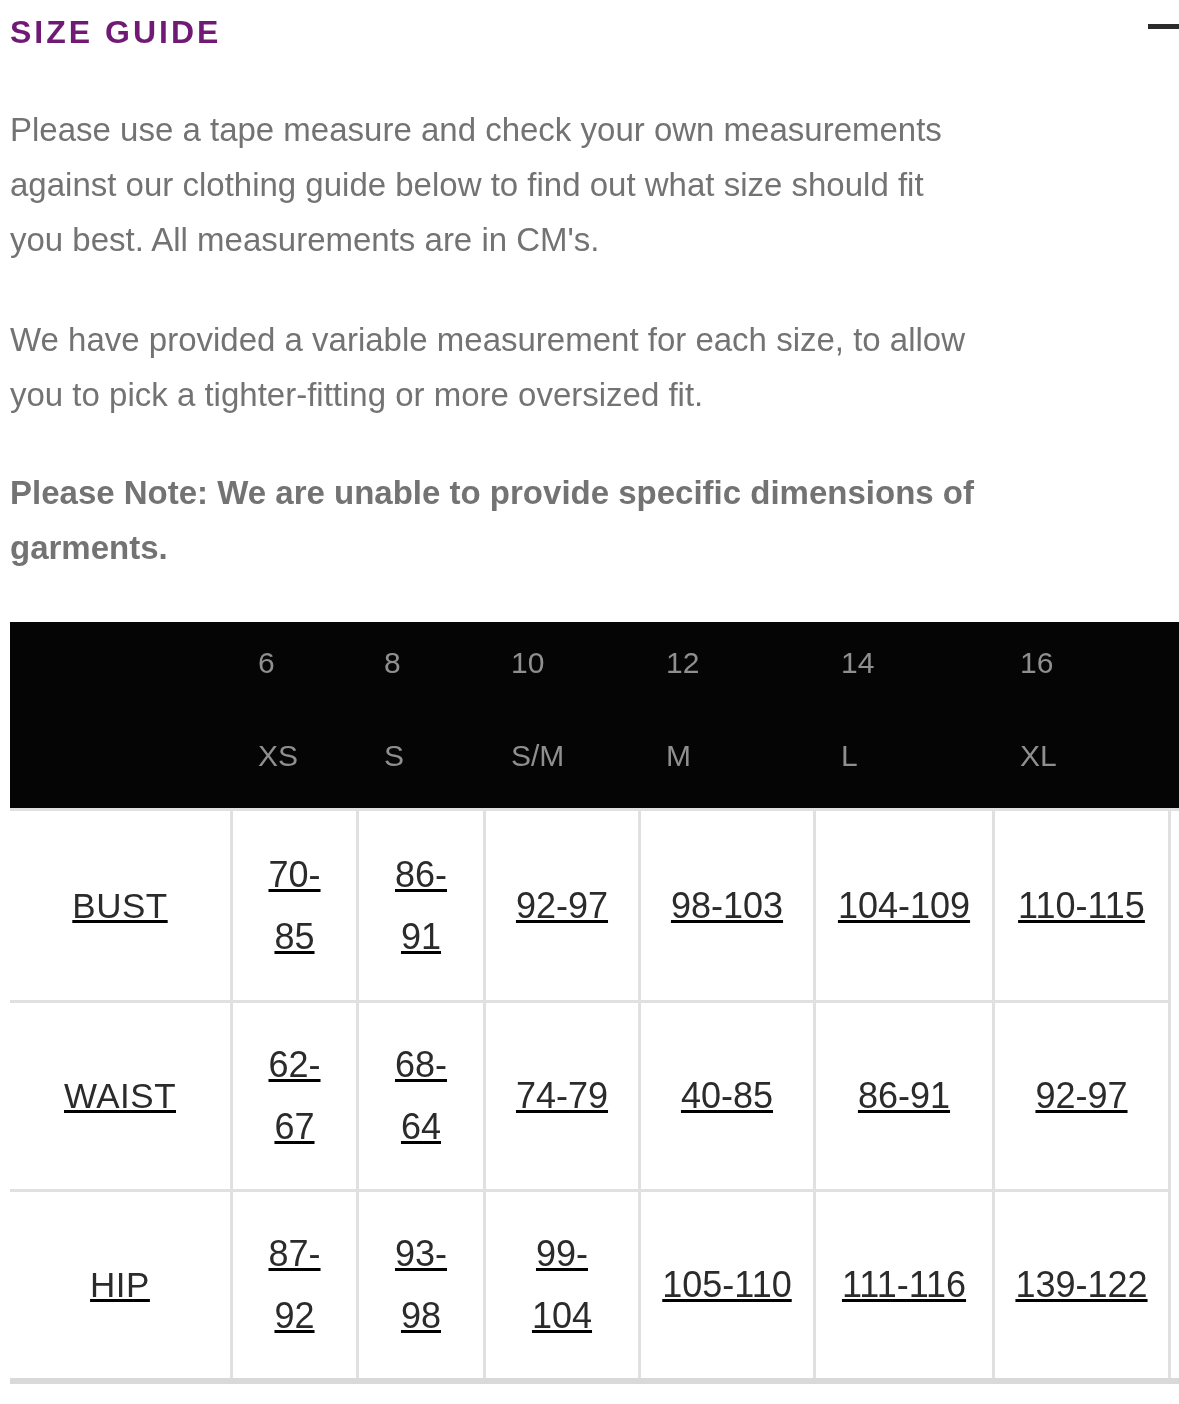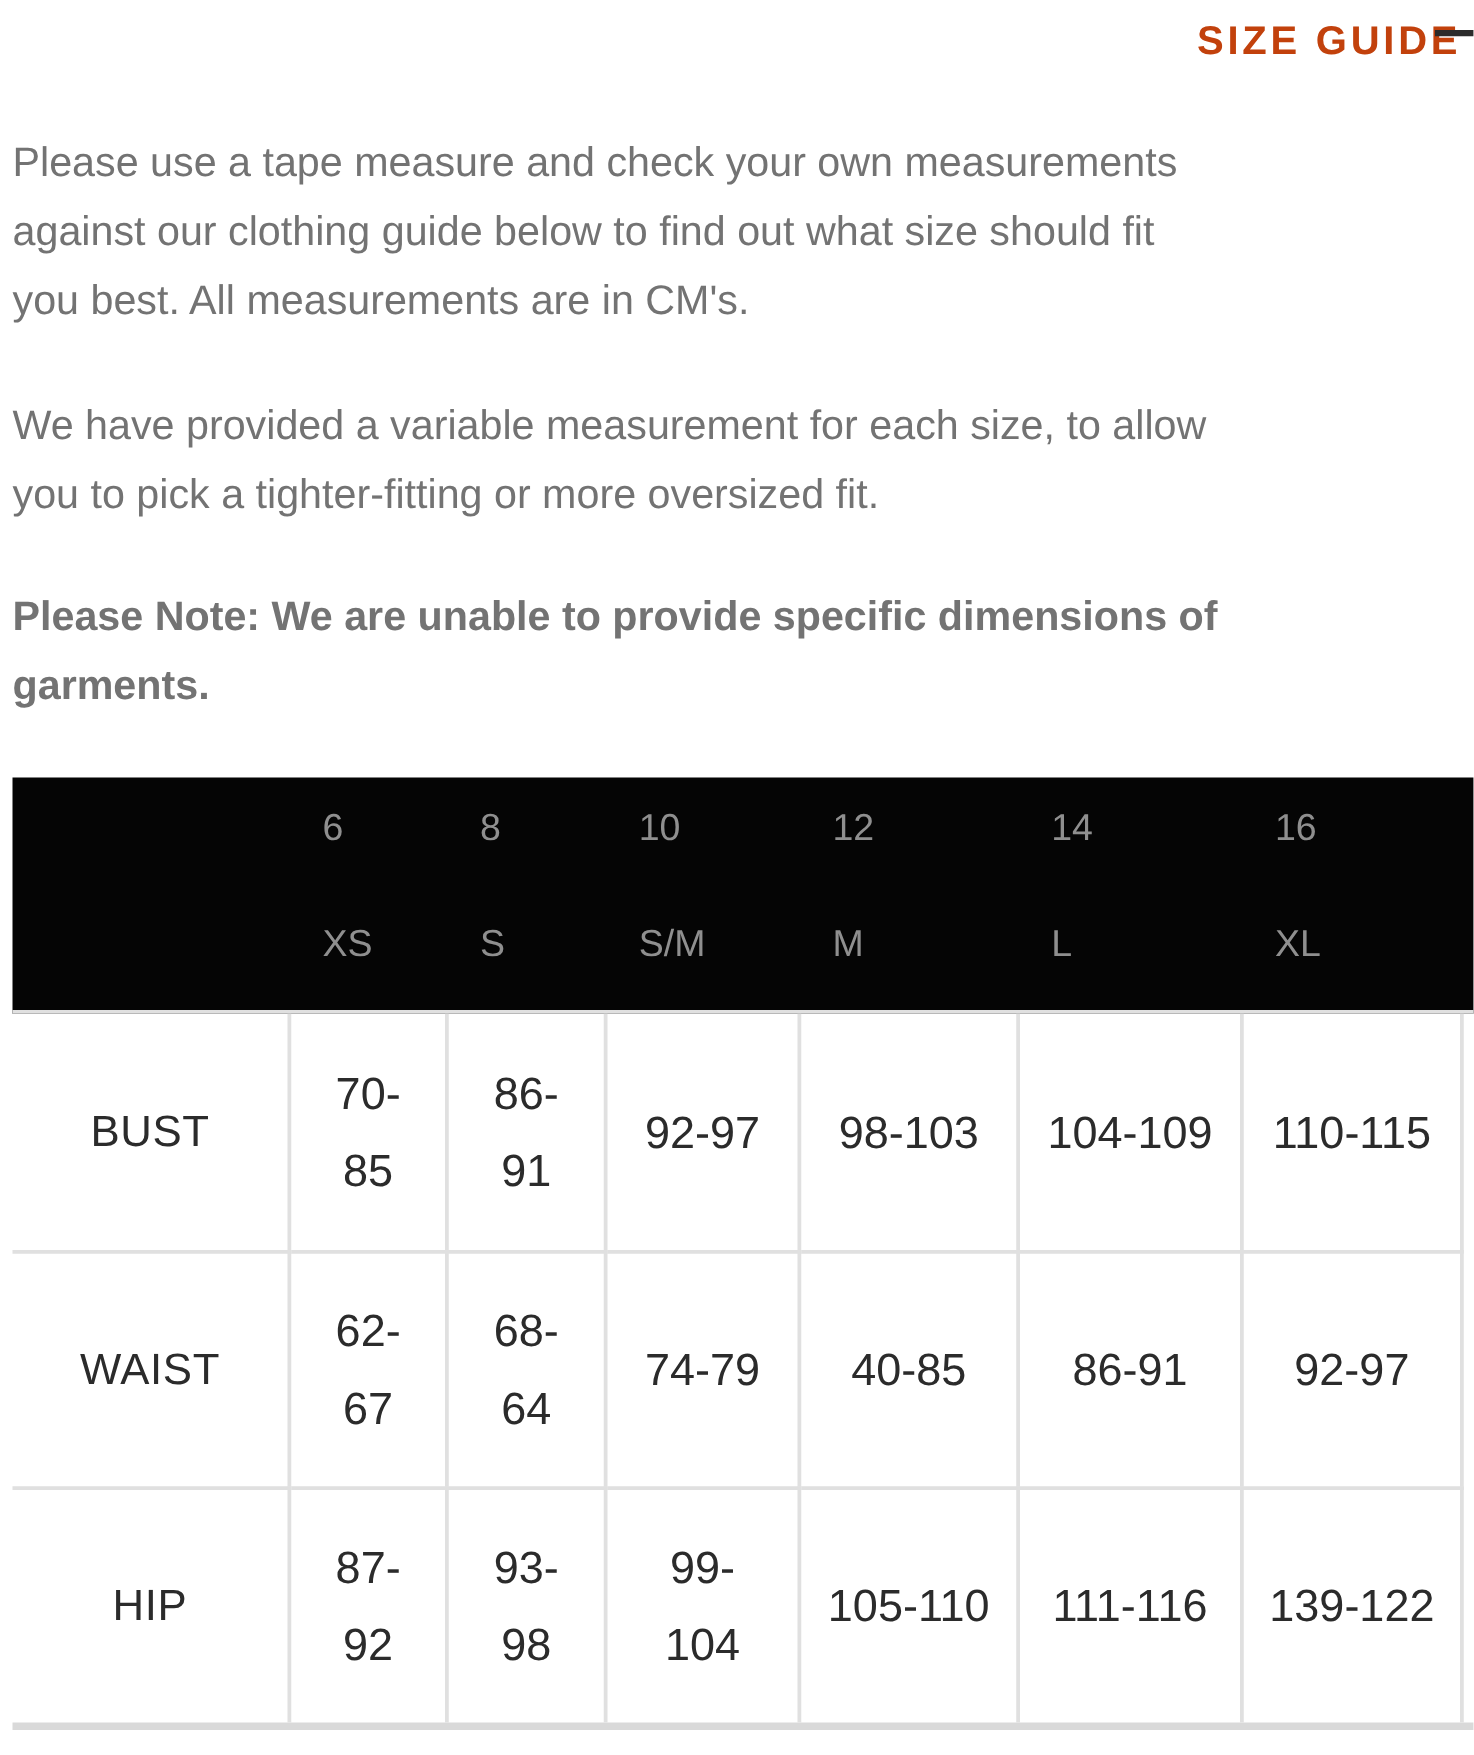--- a/index.html
+++ b/index.html
@@ -20,22 +20,21 @@
   
   .modal-header {
     position: relative;
     padding: 14px 10px 0 10px;
     height: 50px;
   }
   .modal-title {
     font-size: 32px;
     font-weight: 700;
     letter-spacing: 3px;
-    color: #c2410c;
-    text-align: right;
+    color: #701a75;
   }
   .minimize-bar {
     position: absolute;
     top: 24px;
     right: 0;
     width: 31px;
     height: 5px;
     background: #2b2b2b;
     cursor: pointer;
   }
@@ -73,21 +72,21 @@
     display: flex;
     align-items: center;
     padding-left: 25px;
     position: relative;
     top: -6px;
     font-size: 30px;
     font-weight: 500;
     color: var(--header-text, #8f8f8f);
   }
 
-  .tbody { width: 1161px; }
+  .tbody { width: 1161px; text-decoration: underline; }
   .trow {
     display: grid;
     grid-template-columns: 223px 126px 127px 155px 175px 179px 176px;
     height: 189px;
   }
   .trow:not(:first-child) > div { border-top: 3px solid var(--border, #e0e0e0); }
   .trow > div {
     border-right: 3px solid var(--border, #e0e0e0);
     display: flex;
     align-items: center;

